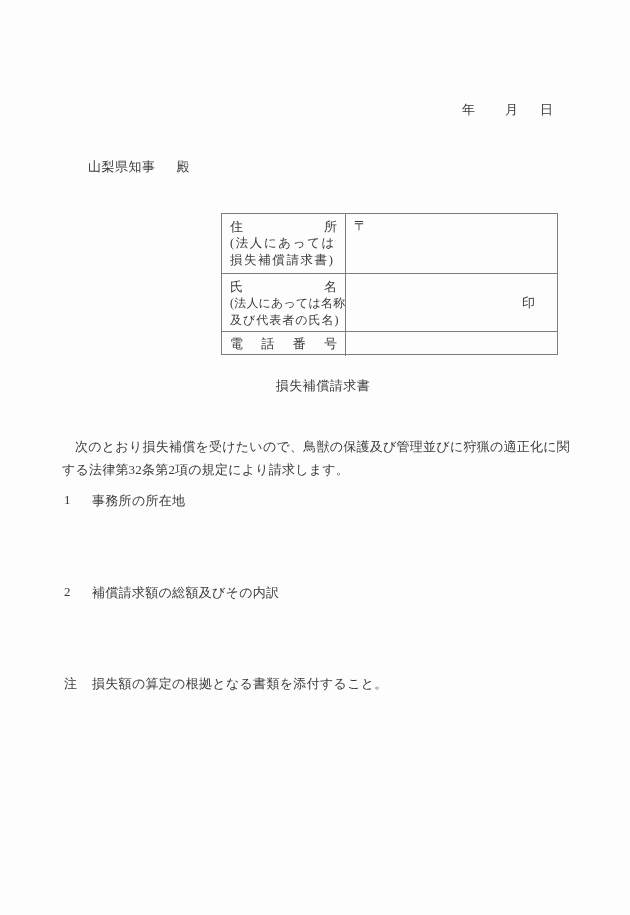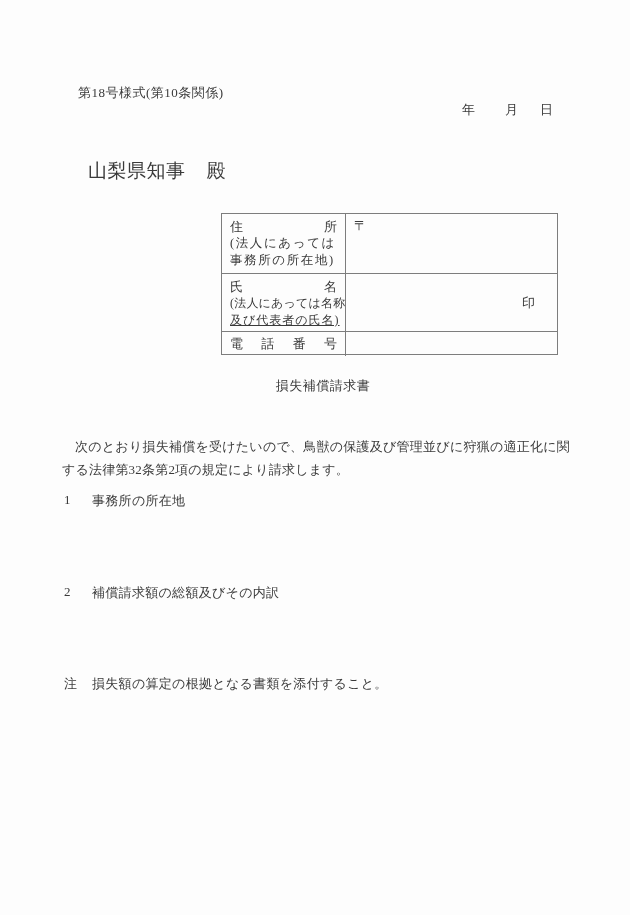--- a/index.html
+++ b/index.html
@@ -39,21 +39,21 @@
     font-size: 13px;
   }
   .date-line .gap-a { margin-right: 30px; }
   .date-line .gap-b { margin-right: 22px; }
 
   .addressee {
     position: absolute;
     left: 88px;
     top: 158px;
     display: flex;
-    font-size: 19px;
+    font-size: 13px;
     letter-spacing: 0.5px;
   }
   .addressee .honorific { margin-left: 21px; }
 
   
   .form-table {
     position: absolute;
     left: 221px;
     top: 213px;
     width: 337px;
@@ -68,21 +68,21 @@
   .cell.col2 { border-left: 1px solid var(--border); }
   .cell.row2, .cell.row3 { border-top: 1px solid var(--border); }
   .label-cell { padding: 4px 8px 0 8px; line-height: 17px; font-size: 13px; }
   .justified {
     display: flex;
     justify-content: space-between;
     width: 100%;
   }
   .sub-wide { letter-spacing: 1.6px; font-size: 12.5px; white-space: nowrap; }
   .sub-tight { letter-spacing: 0.2px; font-size: 12px; white-space: nowrap; text-align: right; }
-  .sub-mid { letter-spacing: 1px; font-size: 12px; white-space: nowrap; text-decoration: underline; }
+  .sub-mid { letter-spacing: 1px; font-size: 12px; white-space: nowrap; }
   .value-cell { padding: 3px 8px; }
   .postal-mark { font-size: 13px; }
   .seal-cell {
     display: flex;
     align-items: center;
     justify-content: flex-end;
     padding-right: 22px;
     font-size: 13px;
   }
   .phone-label-cell {
@@ -125,42 +125,41 @@
   .list-item .marker { width: 28px; flex: 0 0 28px; }
   .item-1 { top: 492px; }
   .item-2 { top: 584px; }
   .note-line { top: 675px; }
 </style>
 </head>
 <body>
 
 <div class="page">
 
-  <div class="form-number">第18号様式(第10条関係)</div>
 
   <div class="date-line">
     <span class="gap-a">年</span>
     <span class="gap-b">月</span>
     <span>日</span>
   </div>
 
   <div class="addressee">
     <span>山梨県知事</span>
     <span class="honorific">殿</span>
   </div>
 
   <div class="form-table">
 
     <div class="cell label-cell row1 col1">
       <div class="justified">
         <span>住</span>
         <span>所</span>
       </div>
       <div class="sub-wide">(法人にあっては</div>
-      <div class="sub-wide">事務所の所在地)</div>
+      <div class="sub-wide">損失補償請求書)</div>
     </div>
     <div class="cell value-cell row1 col2">
       <span class="postal-mark">〒</span>
     </div>
 
     <div class="cell label-cell row2 col1">
       <div class="justified">
         <span>氏</span>
         <span>名</span>
       </div>

